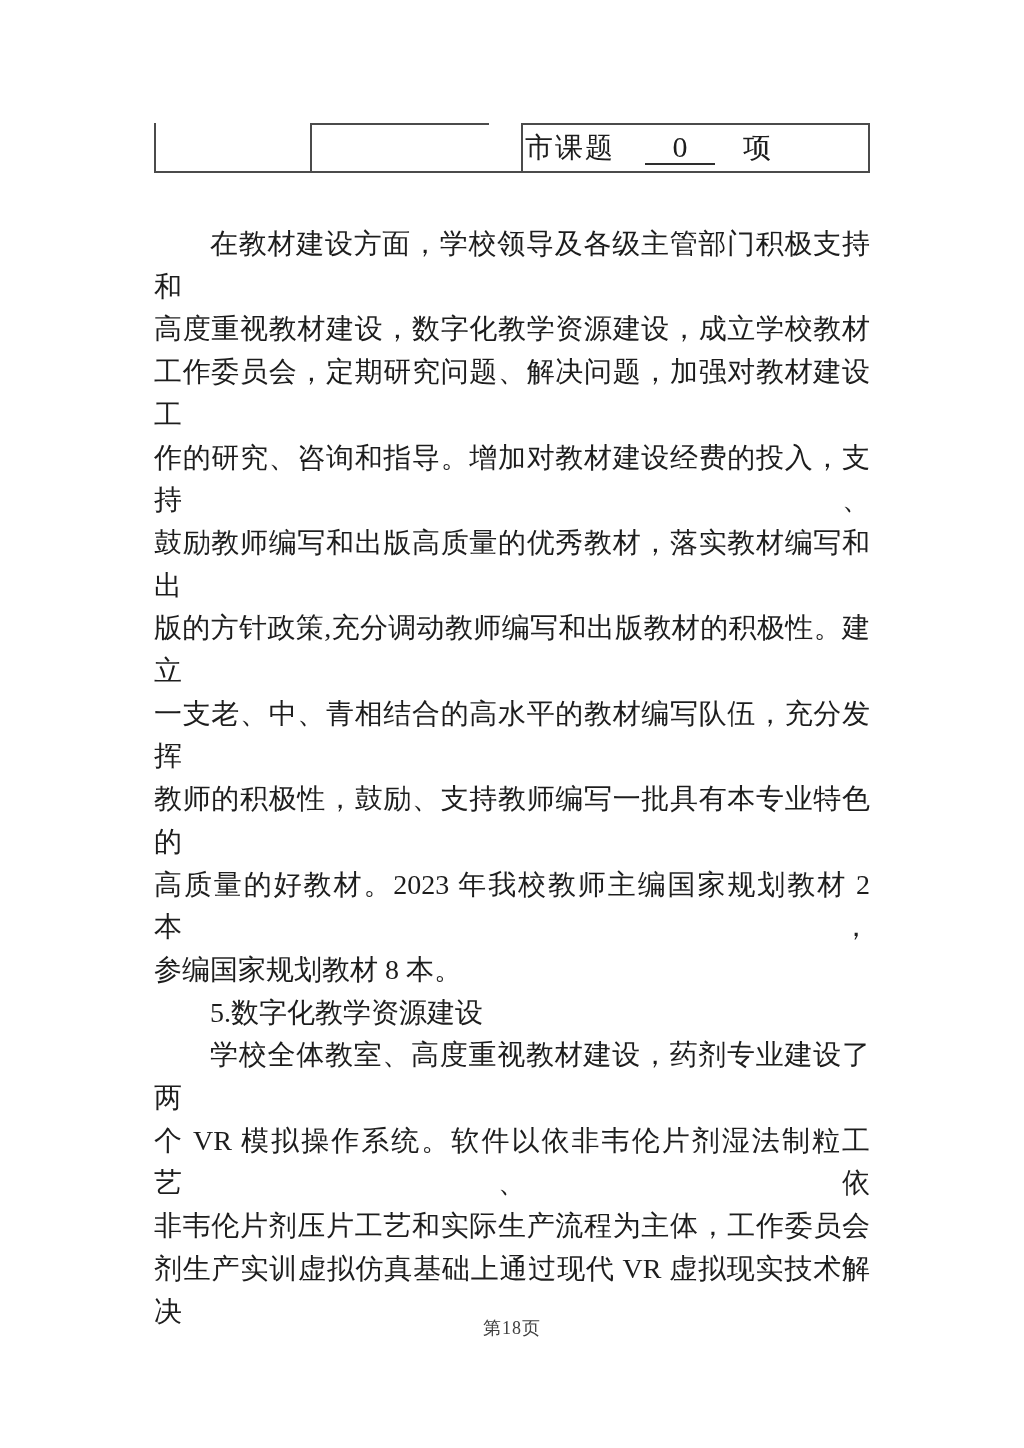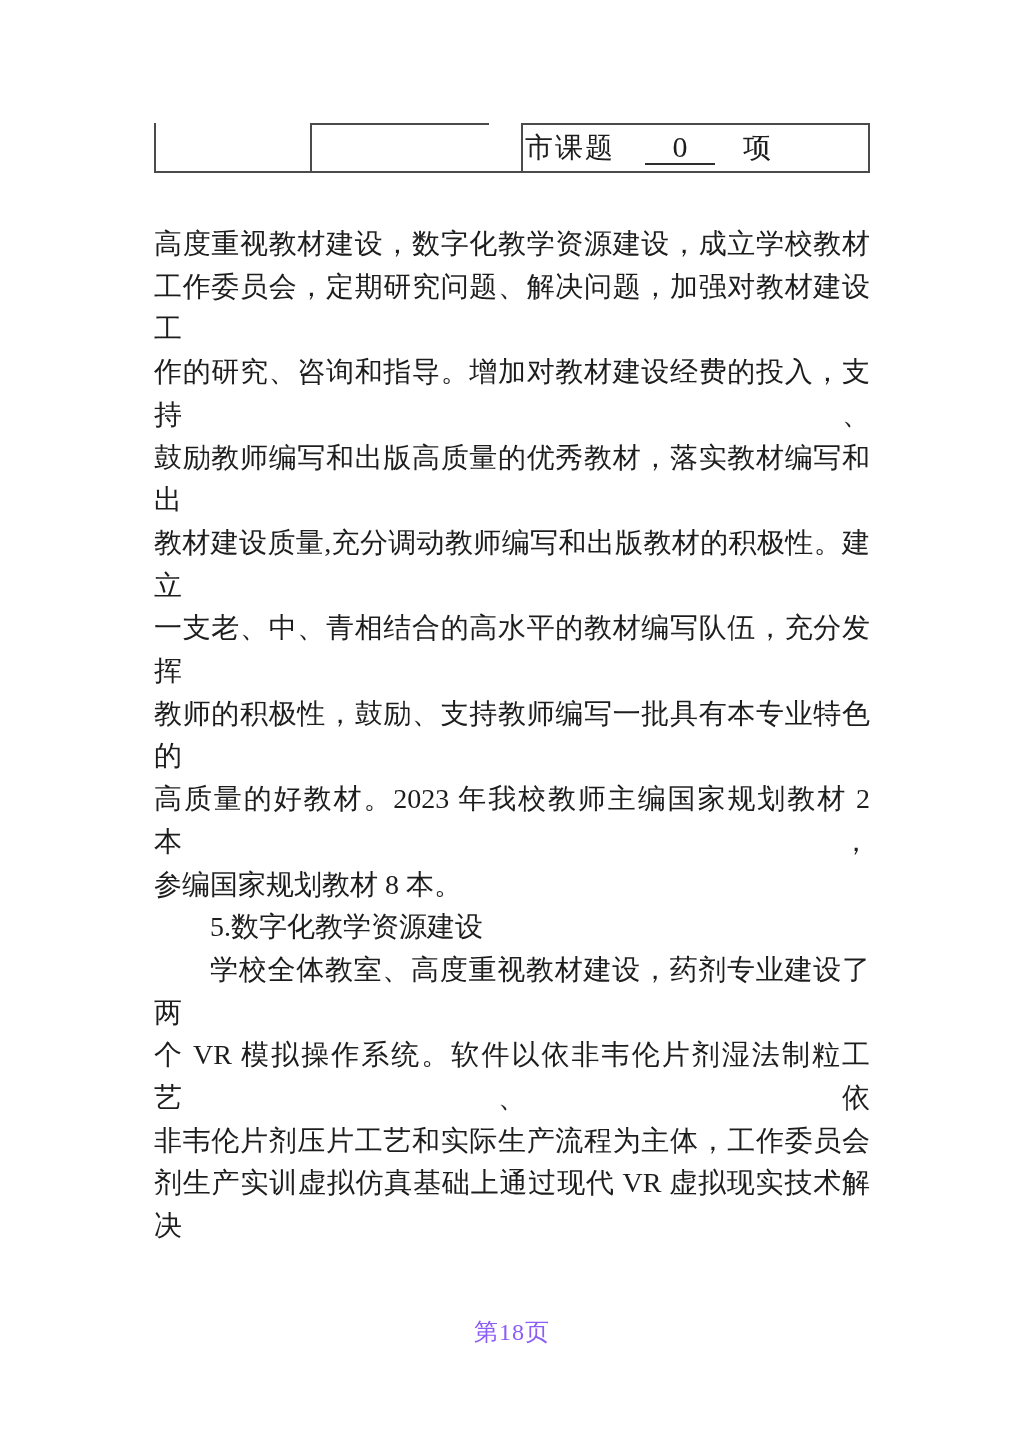--- a/index.html
+++ b/index.html
@@ -85,47 +85,48 @@
   .line.heading { text-align-last: left; }
   .indent, .heading { text-indent: 56px; }
 
   
   .page-footer {
     position: absolute;
     left: 0;
     right: 0;
     top: 1316px;
     text-align: center;
-    font-size: 24px;
-    color: #8b5cf6;
+    font-size: 18px;
+    color: #404040;
     letter-spacing: 1px;
   }
 </style>
 </head>
 <body>
 
 <div class="page">
 
   <div class="table-fragment">
     <div class="cell cell-a"></div>
     <div class="cell cell-b"></div>
     <div class="cell cell-c">
       <span class="cell-label">市课题</span>
       <span class="fill-value">0</span>
       <span class="cell-unit">项</span>
     </div>
   </div>
 
   <div class="doc-body">
       <div class="para">
+        <div class="line indent">在教材建设方面，学校领导及各级主管部门积极支持和</div>
         <div class="line">高度重视教材建设，数字化教学资源建设，成立学校教材</div>
         <div class="line">工作委员会，定期研究问题、解决问题，加强对教材建设工</div>
         <div class="line">作的研究、咨询和指导。增加对教材建设经费的投入，支持、</div>
         <div class="line">鼓励教师编写和出版高质量的优秀教材，落实教材编写和出</div>
-        <div class="line">教材建设质量,充分调动教师编写和出版教材的积极性。建立</div>
+        <div class="line">版的方针政策,充分调动教师编写和出版教材的积极性。建立</div>
         <div class="line">一支老、中、青相结合的高水平的教材编写队伍，充分发挥</div>
         <div class="line">教师的积极性，鼓励、支持教师编写一批具有本专业特色的</div>
         <div class="line">高质量的好教材。2023 年我校教师主编国家规划教材 2 本，</div>
         <div class="line">参编国家规划教材 8 本。</div>
       </div>
       <div class="line heading">5.数字化教学资源建设</div>
       <div class="para">
         <div class="line indent">学校全体教室、高度重视教材建设，药剂专业建设了两</div>
         <div class="line">个 VR 模拟操作系统。软件以依非韦伦片剂湿法制粒工艺、依</div>
         <div class="line">非韦伦片剂压片工艺和实际生产流程为主体，工作委员会</div>

